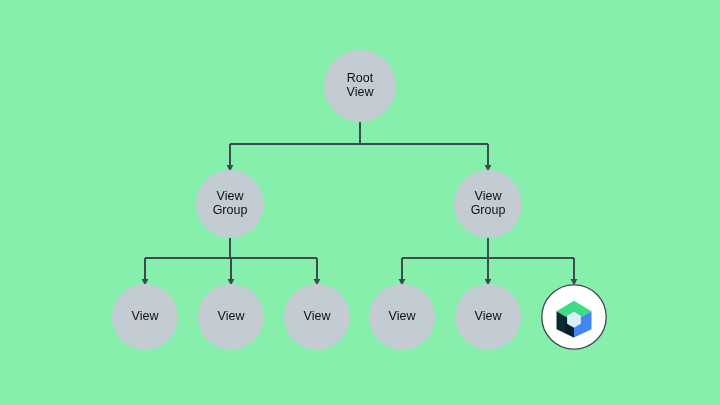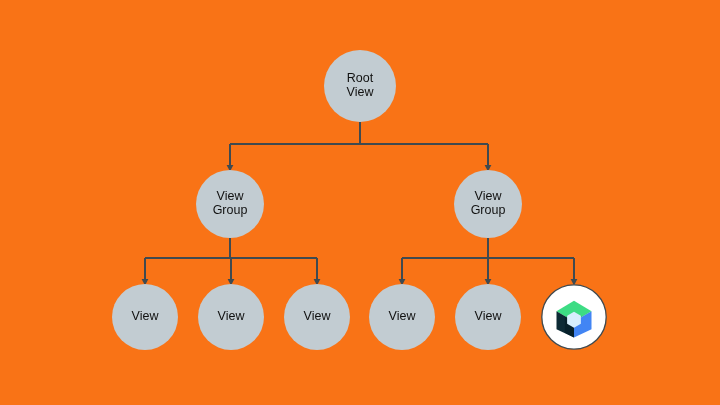--- a/index.html
+++ b/index.html
@@ -10,21 +10,21 @@
   body {
     width: 720px;
     height: 405px;
     overflow: hidden;
     font-family: "Liberation Sans", sans-serif;
   }
   #diagram-root {
     position: relative;
     width: 720px;
     height: 405px;
-    background: #f97316;
+    background: #86efac;
   }
   #tree-svg {
     position: absolute;
     top: 0;
     left: 0;
     width: 720px;
     height: 405px;
   }
   .node-label {
     font-family: "Liberation Sans", sans-serif;

